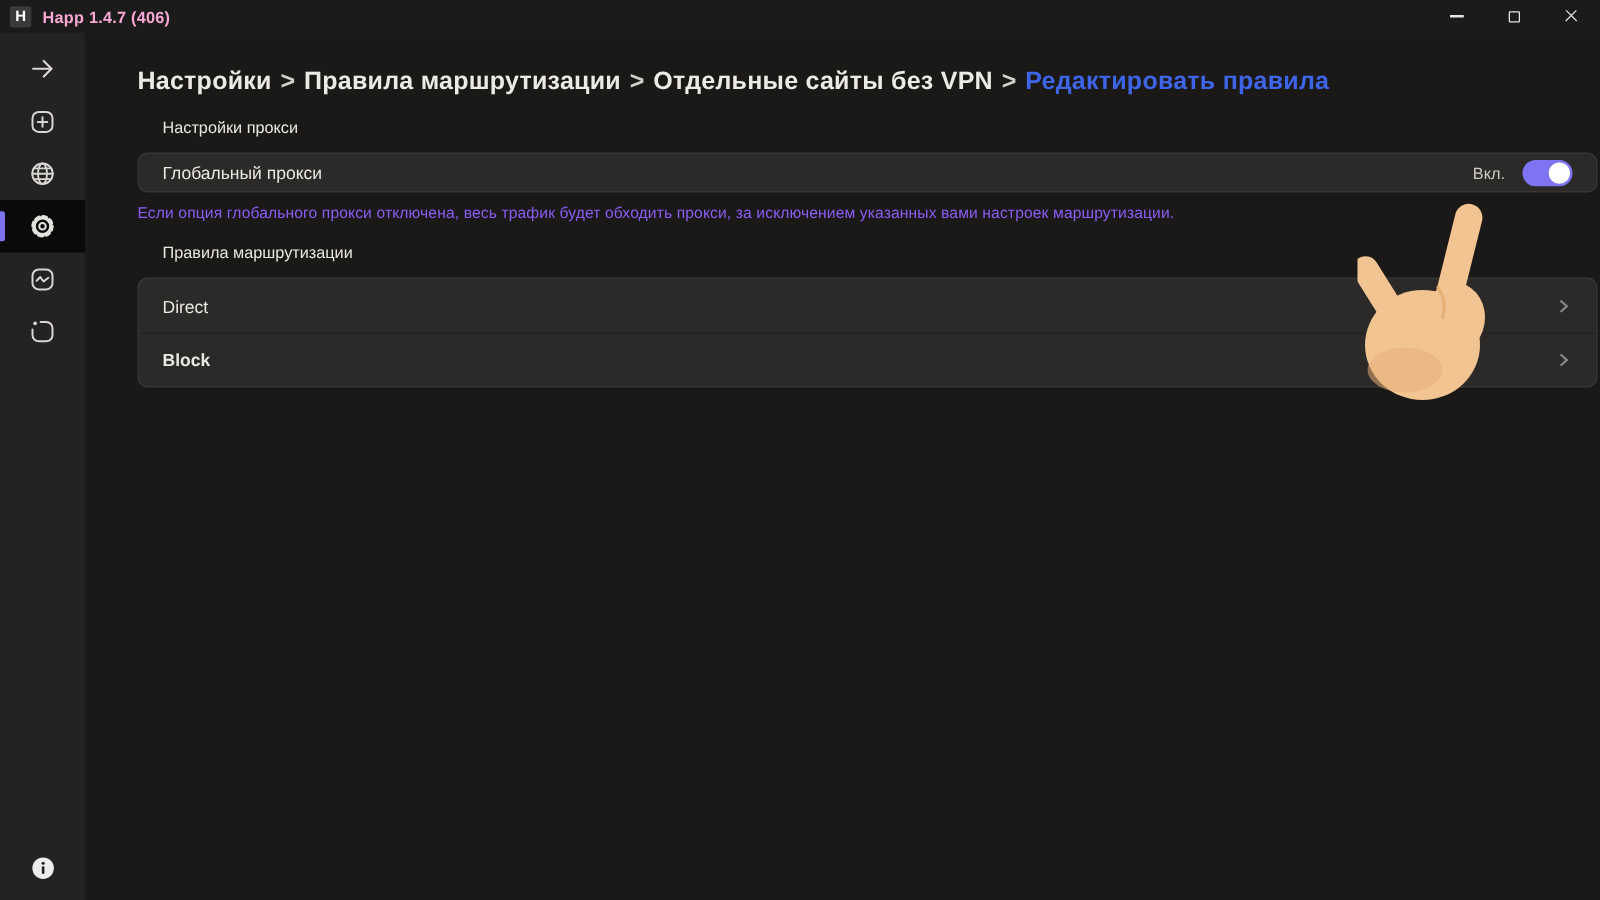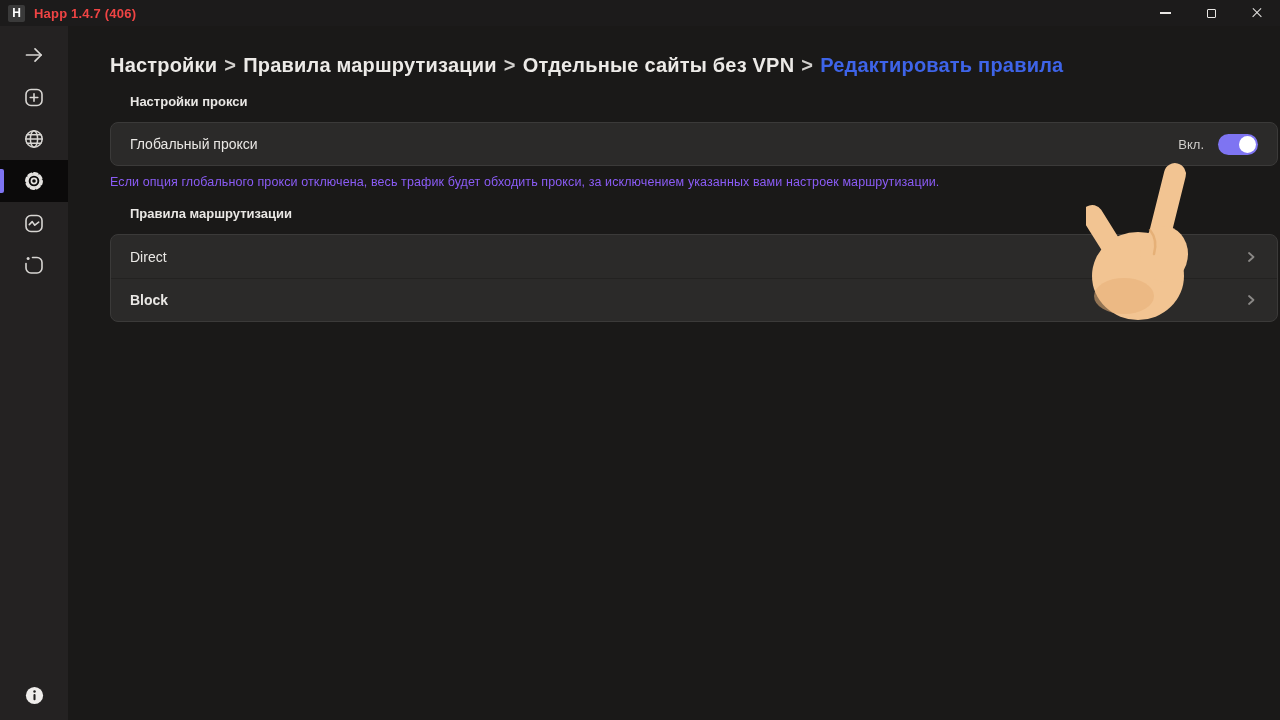--- a/index.html
+++ b/index.html
@@ -18,21 +18,21 @@
     display: flex; align-items: center;
     z-index: 5;
   }
   .app-logo {
     width: 17px; height: 17px; margin-left: 8px;
     background: #3a3a3a;
     color: #ffffff; font-weight: bold; font-size: 12px;
     display: flex; align-items: center; justify-content: center;
     border-radius: 2px;
   }
-  .app-title { margin-left: 9px; font-size: 13px; font-weight: 600; color: #ef4444; letter-spacing: .2px; }
+  .app-title { margin-left: 9px; font-size: 13px; font-weight: 600; color: #f9a8d4; letter-spacing: .2px; }
   .win-controls { margin-left: auto; display: flex; height: 100%; }
   .win-btn { width: 46px; height: 26px; display: flex; align-items: center; justify-content: center; cursor: pointer; }
   .glyph-min { width: 11px; height: 1.4px; background: #e8e6e4; }
   .glyph-max { width: 9px; height: 9px; border: 1.4px solid #e8e6e4; border-radius: 1px; }
   .glyph-close { position: relative; width: 12px; height: 12px; }
   .glyph-close::before, .glyph-close::after {
     content: ""; position: absolute; left: 0; top: 5.2px; width: 12px; height: 1.4px; background: #e8e6e4;
   }
   .glyph-close::before { transform: rotate(45deg); }
   .glyph-close::after  { transform: rotate(-45deg); }
@@ -65,30 +65,30 @@
     padding: 28px 18px 0 26px;
   }
   .breadcrumb {
     font-size: 20px; font-weight: 700; color: #eceae7;
     letter-spacing: .2px; white-space: nowrap;
   }
   .breadcrumb .sep { color: #d2d0cd; margin: 0 7px; font-weight: 700; }
   .breadcrumb .seg { cursor: pointer; }
   .breadcrumb .seg.current { color: #3e64e8; cursor: default; }
 
-  .section-label { font-size: 13px; font-weight: 700; color: #e9e7e4; margin-top: 17px; padding-left: 20px; }
+  .section-label { font-size: 13px; font-weight: 400; color: #e9e7e4; margin-top: 17px; padding-left: 20px; }
 
   .card {
     margin-top: 13px;
     background: #2b2a29;
     border: 1px solid #3b3a39;
     border-radius: 8px;
   }
   .row {
-    height: 42px; display: flex; align-items: center;
+    height: 30px; display: flex; align-items: center;
     padding: 0 19px; cursor: pointer;
   }
   .row-label { font-size: 14px; color: #eae8e5; }
   .row-right { margin-left: auto; display: flex; align-items: center; }
 
   .toggle-state { font-size: 13px; color: #cfcdca; margin-right: 14px; }
   .toggle {
     width: 40px; height: 21px; border-radius: 11px;
     background: #7e74f2; position: relative; cursor: pointer;
   }

